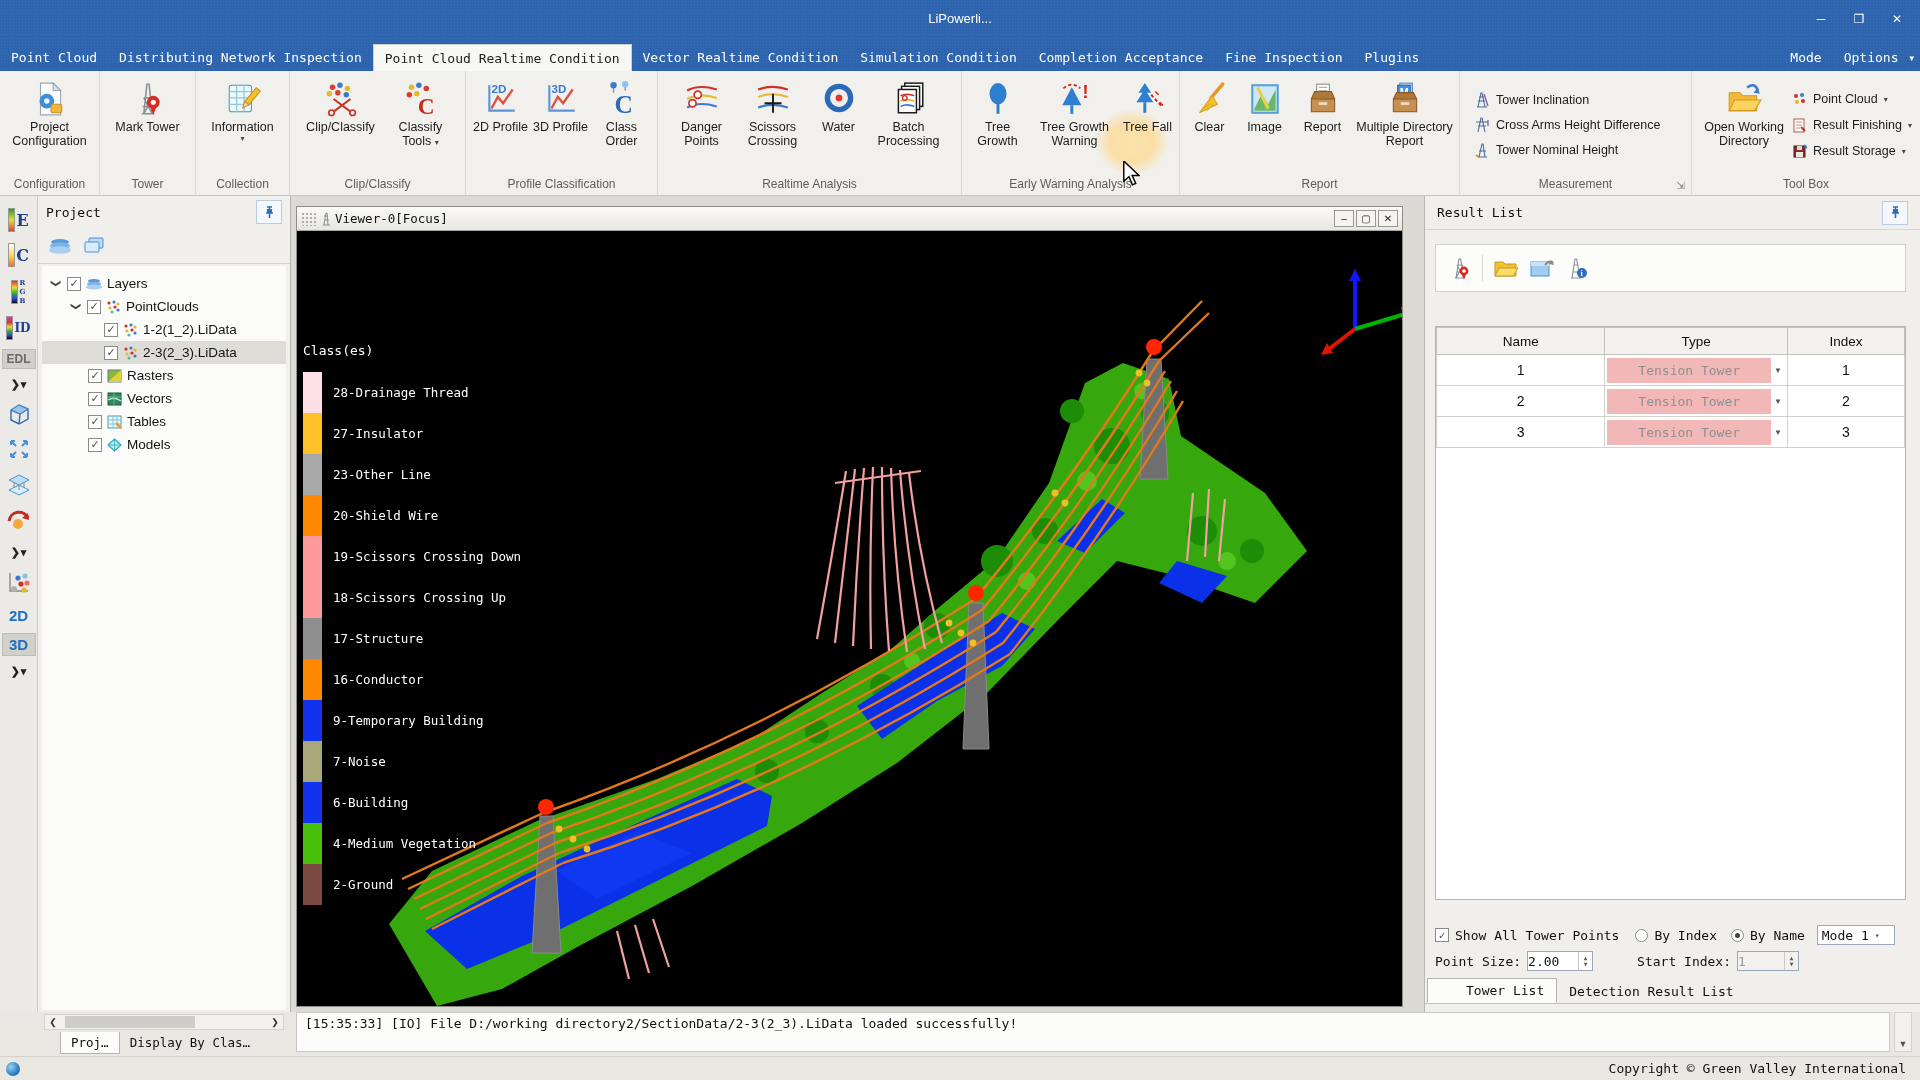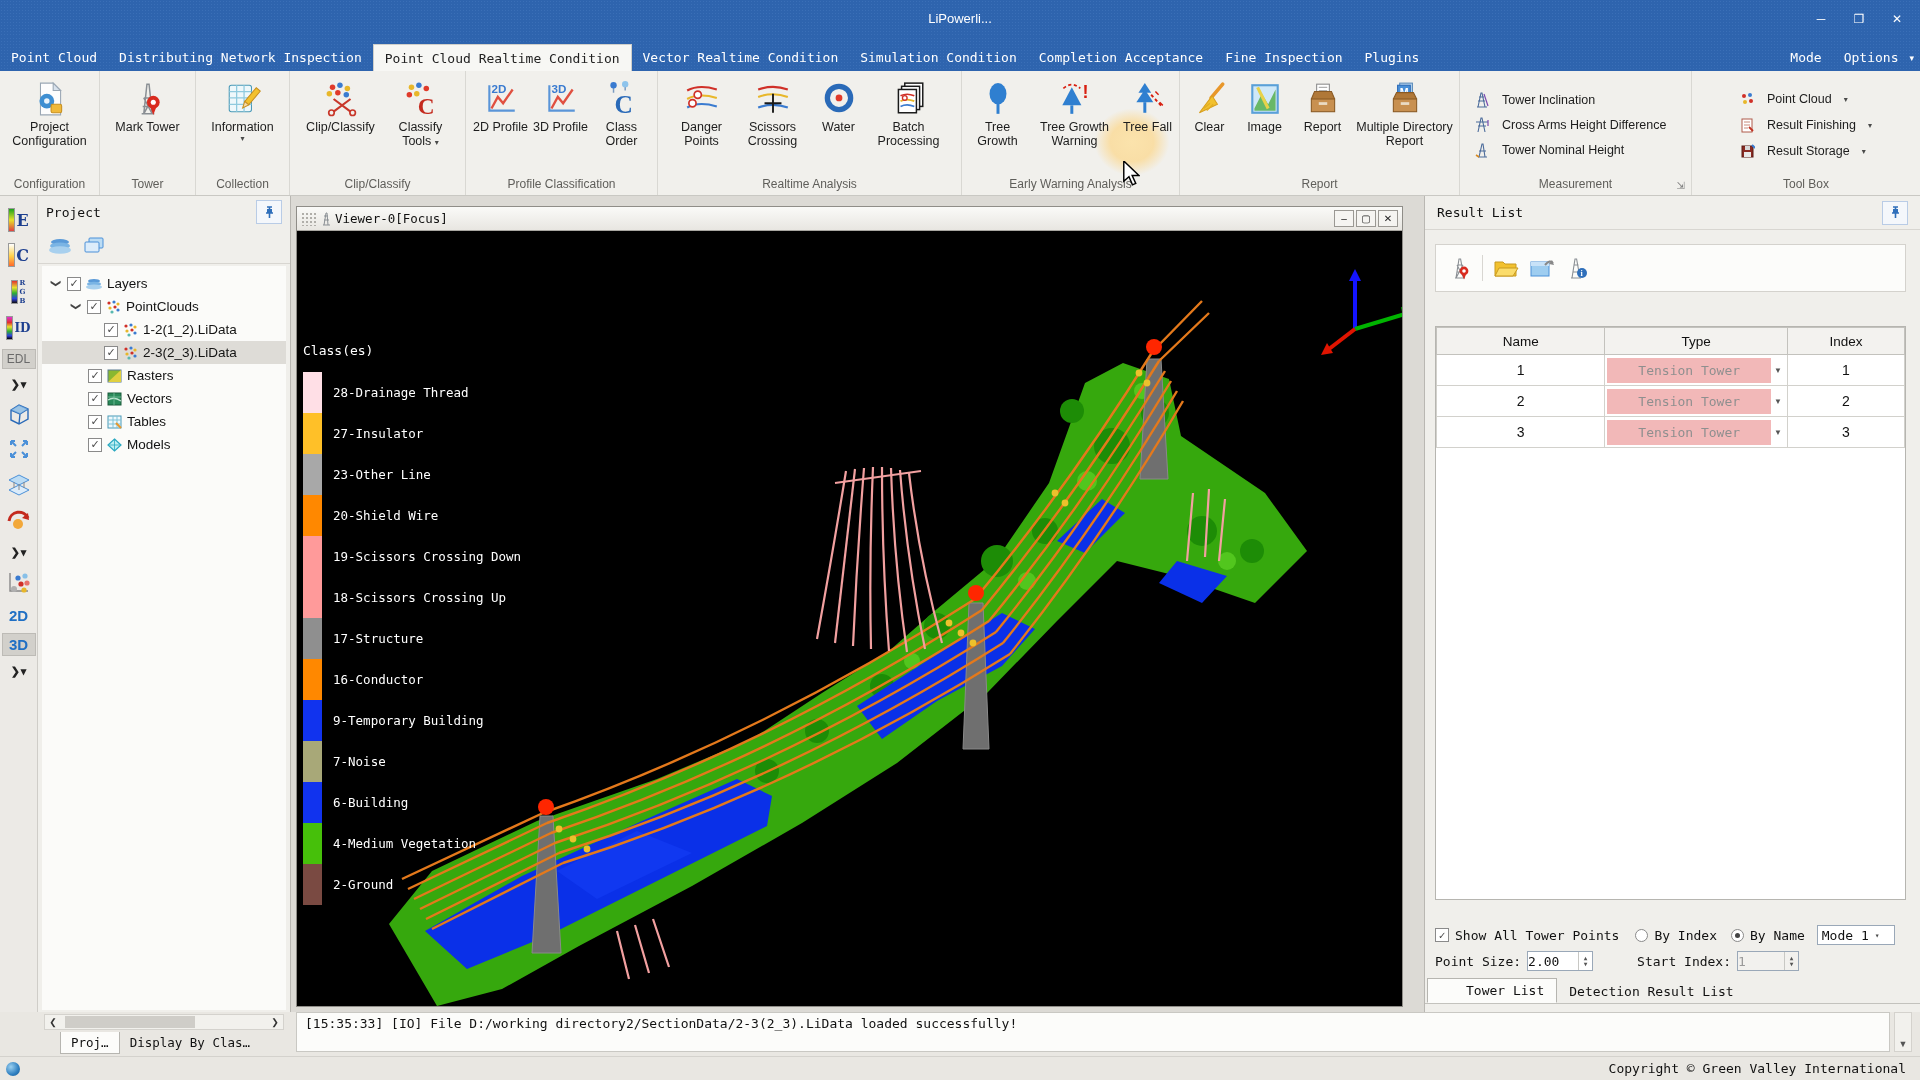--- a/index.html
+++ b/index.html
@@ -28,40 +28,40 @@
   .ribbon { position:absolute; top:71px; left:0; right:0; height:125px; background:#f1f0ec; border-bottom:1px solid #c9c8c3; display:flex; }
   .rgroup { height:100%; display:flex; flex-direction:column; border-right:1px solid #d9d8d3; flex:0 0 auto; }
   .rbody { flex:1; display:flex; align-items:stretch; justify-content:center; padding-top:4px; position:relative; }
   .rgroup-label { height:20px; text-align:center; font-size:12px; color:#5f5e5a; line-height:18px; position:relative; white-space:nowrap; }
   .rbtn { display:flex; flex-direction:column; align-items:center; padding-top:3px; position:relative; z-index:1; }
   .rbtn .ric { height:42px; display:flex; align-items:center; justify-content:center; }
   .rbtn .rlbl { font-size:12.5px; color:#1d1d1d; text-align:center; line-height:14px; white-space:normal; }
   .caret-s { font-size:8px; color:#4a4a4a; line-height:9px; }
   .glow { position:absolute; width:96px; height:86px; border-radius:50%;
     background:radial-gradient(closest-side, #fbe3ac 0%, #f9deA6 45%, rgba(249,222,166,0) 78%); z-index:0; }
-  .mrow { display:flex; align-items:center; gap:12px; height:25px; font-size:12.5px; color:#1d1d1d; white-space:nowrap; }
+  .mrow { display:flex; align-items:center; gap:6px; height:25px; font-size:12.5px; color:#1d1d1d; white-space:nowrap; }
   .launcher { position:absolute; right:6px; top:2px; font-size:10px; color:#777; }
   .cursor-arrow { position:absolute; z-index:50; }
 
   
   .main { position:absolute; top:196px; left:0; right:0; height:816px; background:#dcdad5; }
 
   
   .leftstrip { position:absolute; left:0; top:0; bottom:0; width:38px; background:#eceae6; border-right:1px solid #cfcdc8;
     display:flex; flex-direction:column; align-items:center; padding-top:10px; gap:7px; }
   .ls-item { width:34px; display:flex; align-items:center; justify-content:center; gap:1px; padding:2px 0; }
   .ls-item.sel { background:#d2d0cb; border:1px solid #bdbbb6; }
   .cbar { width:7px; height:24px; border:1px solid #999; }
   .cbar.e { background:linear-gradient(#1ba31b,#e8e12a 50%,#e04040); }
   .cbar.c { background:linear-gradient(#fff,#ffd24a 55%,#ff6a2a); }
   .cbar.rgb { background:linear-gradient(#e03030,#e8e030 30%,#30b030 55%,#3040e0 80%,#101010); }
   .cbar.id { background:linear-gradient(#e030d0,#e03030 25%,#e8e030 45%,#30b030 65%,#3040e0 85%,#000); }
   .ls-letter { font-family:"DejaVu Serif", serif; font-weight:bold; color:#1d3f8f; font-size:16px; }
   .ls-letter.small { font-size:7px; line-height:7px; letter-spacing:0; }
-  .ls-edl { font-size:12px; color:#6a6a6a; font-weight:normal; }
+  .ls-edl { font-size:12px; color:#6a6a6a; font-weight:bold; }
   .ls-2d3d { font-size:15px; font-weight:bold; color:#1f6fc4; }
   .ls-chev { color:#222; font-size:11px; font-weight:bold; }
 
   
   .project { position:absolute; left:38px; top:0; bottom:0; width:253px; background:#f0efeb; border-right:1px solid #b9b7b2; }
   .panel-head { height:32px; display:flex; align-items:center; padding:0 8px; }
   .panel-title { font-family:"DejaVu Sans Mono", monospace; font-size:13px; color:#111; }
   .pin-btn { margin-left:auto; width:26px; height:24px; border:1px solid #b9cce6; background:#f4f7fb; display:flex; align-items:center; justify-content:center; }
   .proj-tools { height:36px; display:flex; align-items:center; gap:8px; padding:0 10px; border-bottom:1px solid #d8d6d1; }
   .tree { position:absolute; top:70px; left:4px; right:4px; bottom:2px; background:#fbfbf9;
@@ -449,20 +449,31 @@
             <path d="M2 13 l3 2" stroke="#d88a20" stroke-width="1.6"></path>
           </svg>
         <span>Tower Nominal Height</span>
       </div>
     </div>
     <div class="rgroup-label"><span>Measurement</span><span class="launcher">⇲</span></div>
   </div>
 
   <div class="rgroup" style="width:228px; border-right:none;">
     <div class="rbody" style="gap:4px;">
+      <div class="rbtn" style="width:88px">
+        <span class="ric">
+          <svg width="38" height="38" viewBox="0 0 36 36">
+              <path d="M21 7 q8 -5 10 3" stroke="#3a7bd0" stroke-width="2.4" fill="none"></path>
+              <path d="M31 7 l2 6 -6-1z" fill="#3a7bd0"></path>
+              <path d="M4 12 h10 l3 3 h13 v14 H4z" fill="#f2b838" stroke="#d0981f"></path>
+              <path d="M4 29 l5-10 h25 l-6 10z" fill="#fbd35e" stroke="#d0981f"></path>
+            </svg>
+        </span>
+        <span class="rlbl">Open Working Directory</span>
+      </div>
       <div style="display:flex; flex-direction:column; justify-content:center; gap:2px;">
         <div class="mrow" style="height:24px">
           <svg width="15" height="15" viewBox="0 0 15 15">
               <circle cx="4" cy="4" r="2" fill="#d03028"></circle>
               <circle cx="10" cy="3" r="2" fill="#3a7bd0"></circle>
               <circle cx="5" cy="10" r="2" fill="#e8b72a"></circle>
               <circle cx="11" cy="9" r="2" fill="#d03028"></circle>
             </svg>
           <span>Point Cloud</span>
           <span class="caret-s">▾</span>

